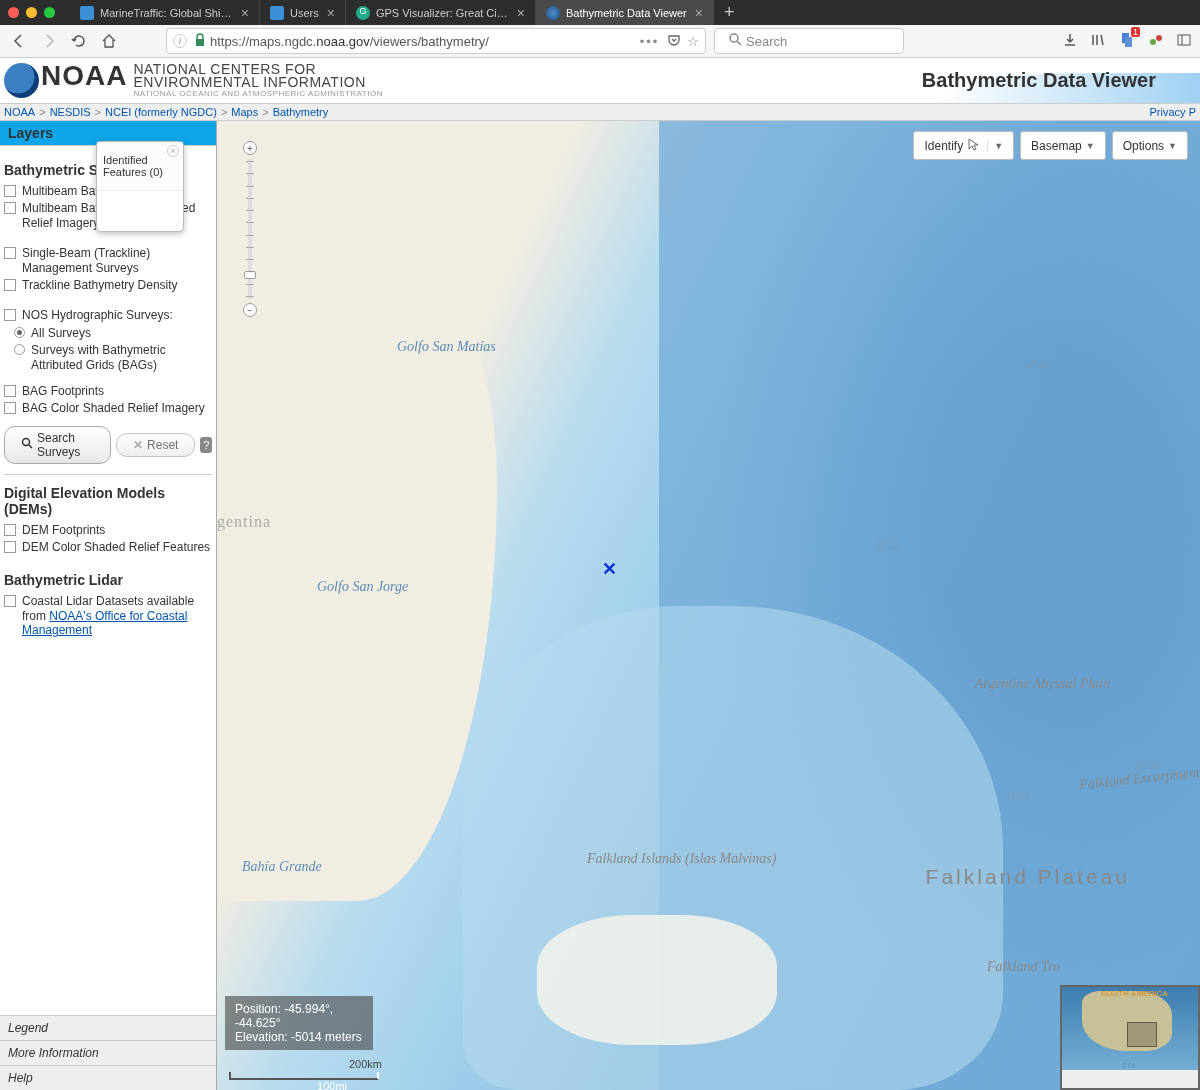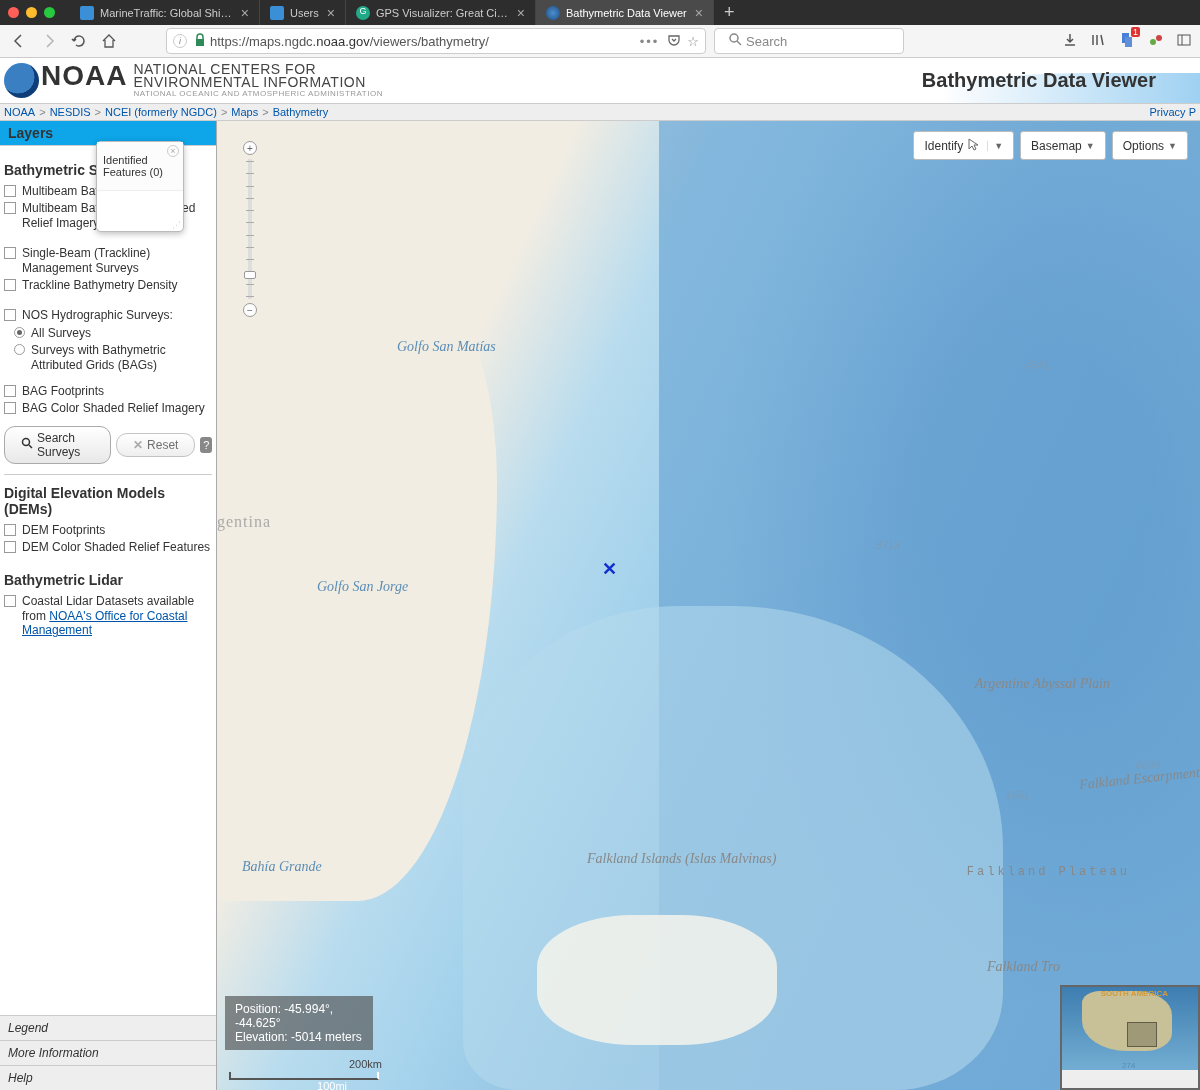--- a/index.html
+++ b/index.html
@@ -75,21 +75,21 @@
 .popup-resize { position: absolute; bottom: 1px; right: 2px; color: #ccc; font-size: 9px; }
 
 
 .map { flex: 1; position: relative; background: linear-gradient(115deg, #f2ede3 0%, #f2ede3 25%, #b9dcee 35%, #a4d2ec 45%, #8bbce0 60%, #6ea8d5 100%); overflow: hidden; }
 .land1 { position: absolute; left: 0; top: 80px; width: 280px; height: 700px; background: #f2ede3; border-radius: 0 60% 50% 0 / 0 40% 60% 0;}
 .land2 { position: absolute; left: 320px; bottom: 45px; width: 240px; height: 130px; background: #f5f3eb; border-radius: 40%; opacity:0.85;}
 .deepzone { position: absolute; right: 0; top: 0; width: 55%; height: 100%; background: radial-gradient(ellipse at 70% 40%, #5a98cc 20%, #6ea8d5 60%); opacity: 0.7;}
 .shelf { position: absolute; left: 25%; top: 50%; width: 55%; height: 50%; background: #b6dbed; border-radius: 40% 50% 20% 10%; opacity:0.55;}
 .map-label { position: absolute; font-style: italic; color: #5a8db5; font-size: 14px; text-align: center; font-family: Georgia, serif;}
 .map-label.gray { color: #888; font-style: italic; }
-.map-label.serif { font-family: Liberation Mono, monospace; font-size: 12px; letter-spacing: 3px;}
+.map-label.serif { font-family: Liberation Sans, sans-serif; font-size: 21px; letter-spacing: 3px;}
 .depth-label { position: absolute; color: #7a9cb8; font-size: 11px; font-style: italic; }
 .x-marker { position: absolute; left: 385px; top: 437px; color: #1030d0; font-weight: bold; font-size: 18px;}
 
 
 .zoom-slider { position: absolute; top: 20px; left: 26px; width: 14px; height: 175px; }
 .zoom-plus, .zoom-minus { width: 14px; height: 14px; border: 1px solid #999; border-radius: 50%; background: #fff; font-size: 10px; display: flex; align-items: center; justify-content: center; color:#666;}
 .zoom-track { width: 4px; height: 140px; background: #ddd; margin: 4px auto; position: relative; display:flex; flex-direction:column; justify-content:space-between; padding:2px 0;}
 .zoom-tick { width: 8px; height: 1px; background: #aaa; margin-left:-2px;}
 .zoom-handle { position: absolute; left: -4px; top: 112px; width: 12px; height: 8px; background: #fff; border: 1px solid #999; border-radius: 2px;}
 

